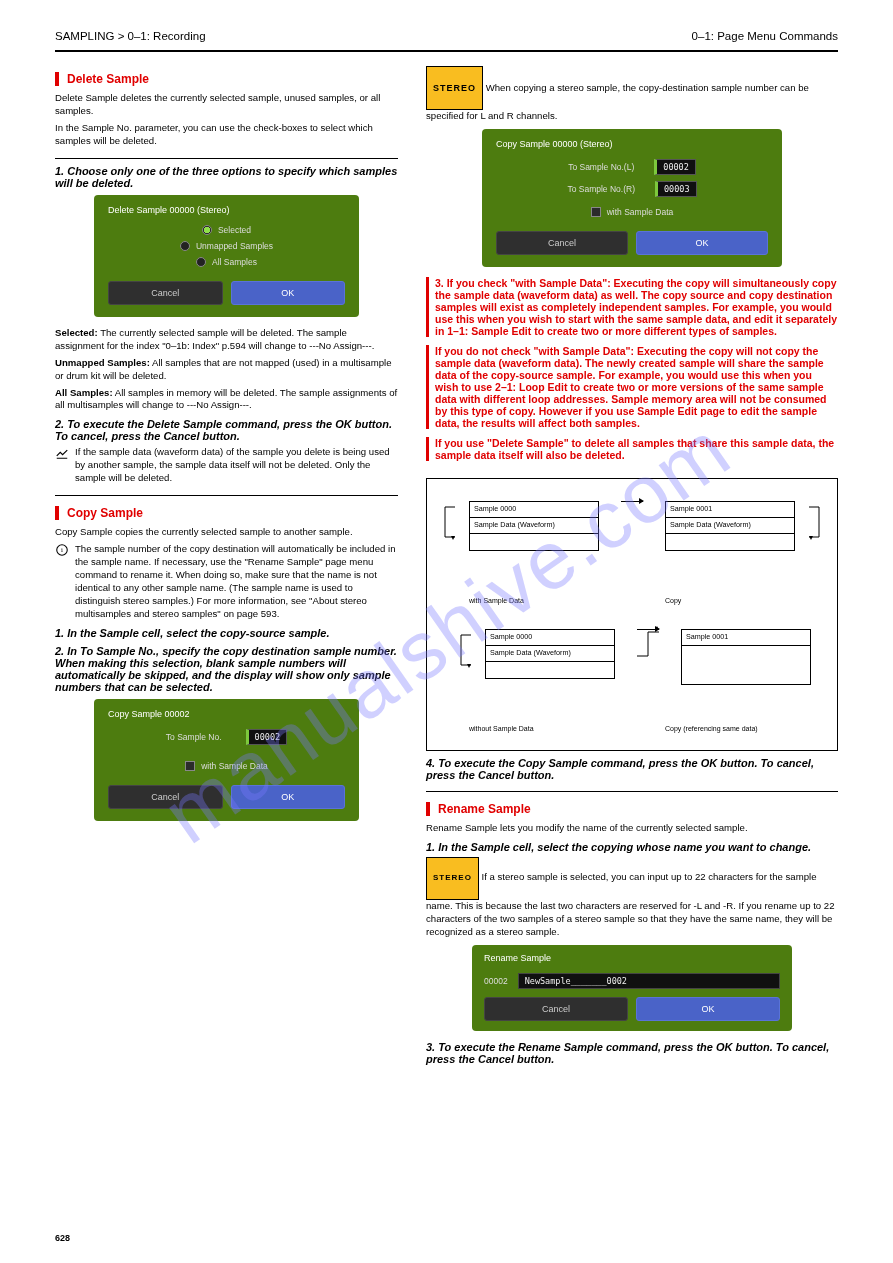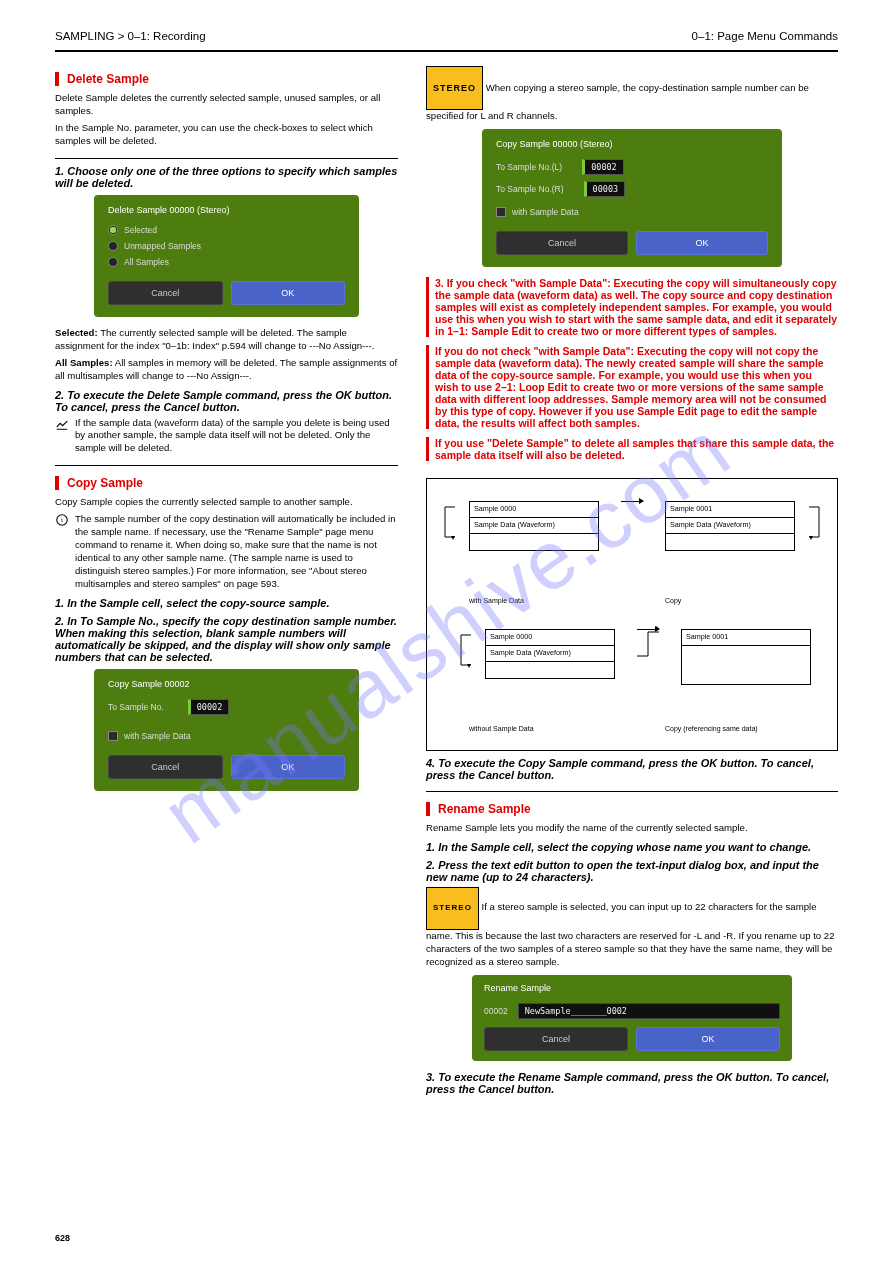--- a/index.html
+++ b/index.html
@@ -43,21 +43,21 @@
     background: #4d7c0f;
     border-radius: 4px;
     padding: 10px 14px 12px 14px;
     color: #ddd;
     font-size: 8.5px;
     margin: 6px auto 10px auto;
     width: 265px;
     position: relative;
   }
   .dlg-title { font-size: 9px; margin-bottom: 10px; color:#fff; }
-  .dlg-row { display:flex; justify-content:flex-start; align-items:center; gap:10px; margin:6px 0; }
+  .dlg-row { display:flex; justify-content:center; align-items:center; gap:10px; margin:6px 0; }
   .radio { display:inline-flex; align-items:center; gap:6px; }
   .radio-dot { width:10px; height:10px; border-radius:50%; border:1.5px solid #888; display:inline-block; background:#222;}
   .radio-dot.on { background: radial-gradient(circle,#8fe04a 55%,#222 56%);}
   .chk { width:10px; height:10px; border:1px solid #888; display:inline-block; background:#2b2b2b;}
   .numbox { background:#101010; border:1px solid #555; padding:2px 6px; color:#eee; font-family:monospace; font-size:8.5px; border-left:3px solid #7dc93c;}
   .dlg-btns { display:flex; gap:8px; margin-top:14px; }
   .dlg-btn { flex:1; text-align:center; padding:6px 0; border-radius:3px; font-size:9px; }
   .dlg-btn.cancel { background:#2f2f2f; border:1px solid #444; color:#ccc;}
   .dlg-btn.ok { background:#4a63c8; color:#fff; border:1px solid #5a73d8;}
   .stereo-badge { display:inline-block; background:#f9bd20; color:#000; border:1px solid #000; padding:15px 6px; font-weight:bold; font-size:9px; letter-spacing:1px;}
@@ -116,20 +116,21 @@
               <span>All Samples</span>
             </span>
           </div>
         <div class="dlg-btns">
           <div class="dlg-btn cancel">Cancel</div>
           <div class="dlg-btn ok">OK</div>
         </div>
       </div>
 
       <p class="body-p"><span class="bold">Selected:</span> <span>The currently selected sample will be deleted. The sample assignment for the index "0–1b: Index" p.594 will change to ---No Assign---.</span></p>
+      <p class="body-p"><span class="bold">Unmapped Samples:</span> <span>All samples that are not mapped (used) in a multisample or drum kit will be deleted.</span></p>
       <p class="body-p"><span class="bold">All Samples:</span> <span>All samples in memory will be deleted. The sample assignments of all multisamples will change to ---No Assign---.</span></p>
 
       <div class="h-sub">2. <span>To execute the Delete Sample command, press the OK button. To cancel, press the Cancel button.</span></div>
 
       <div class="note-row">
         <span class="note-icon">
           <svg viewBox="0 0 24 24">
               <path d="M3 17l6-6 4 4 8-8M3 21h18" stroke="#000" stroke-width="2" fill="none"></path>
             </svg>
         </span>
@@ -261,21 +262,20 @@
           <div class="diag-label">Copy (referencing same data)</div>
         </div>
       </div>
 
       <div class="h-sub">4. <span>To execute the Copy Sample command, press the OK button. To cancel, press the Cancel button.</span></div>
 
       <div class="thin-rule"></div>
       <div class="h-red">Rename Sample</div>
       <p class="body-p">Rename Sample lets you modify the name of the currently selected sample.</p>
       <div class="h-sub">1. <span>In the Sample cell, select the copying whose name you want to change.</span></div>
-      <div class="h-sub">2. <span>Press the text edit button to open the text-input dialog box, and input the new name (up to 24 characters).</span></div>
       <p class="body-p"><span class="stereo-badge" style="font-size:8px">STEREO</span> <span>If a stereo sample is selected, you can input up to 22 characters for the sample name. This is because the last two characters are reserved for -L and -R. If you rename up to 22 characters of the two samples of a stereo sample so that they have the same name, they will be recognized as a stereo sample.</span></p>
 
       <div class="dlg" style="width:320px; padding:8px 12px 10px 12px;">
         <div class="dlg-title">Rename Sample</div>
         <div class="dlg-row" style="gap:10px; justify-content:flex-start;">
           <span>00002</span>
           <span style="background:#101010;border:1px solid #444;padding:2px 6px;flex:1;color:#eee;font-family:monospace">NewSample_______0002</span>
         </div>
         <div class="dlg-btns" style="margin-top:8px;">
           <div class="dlg-btn cancel">Cancel</div>

